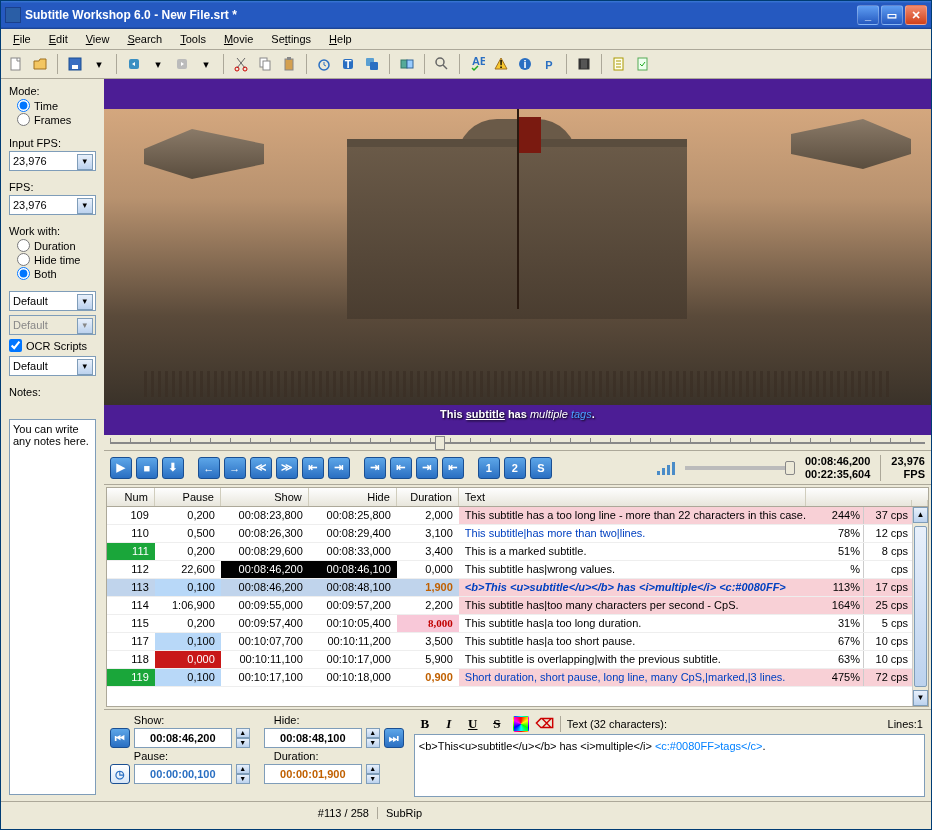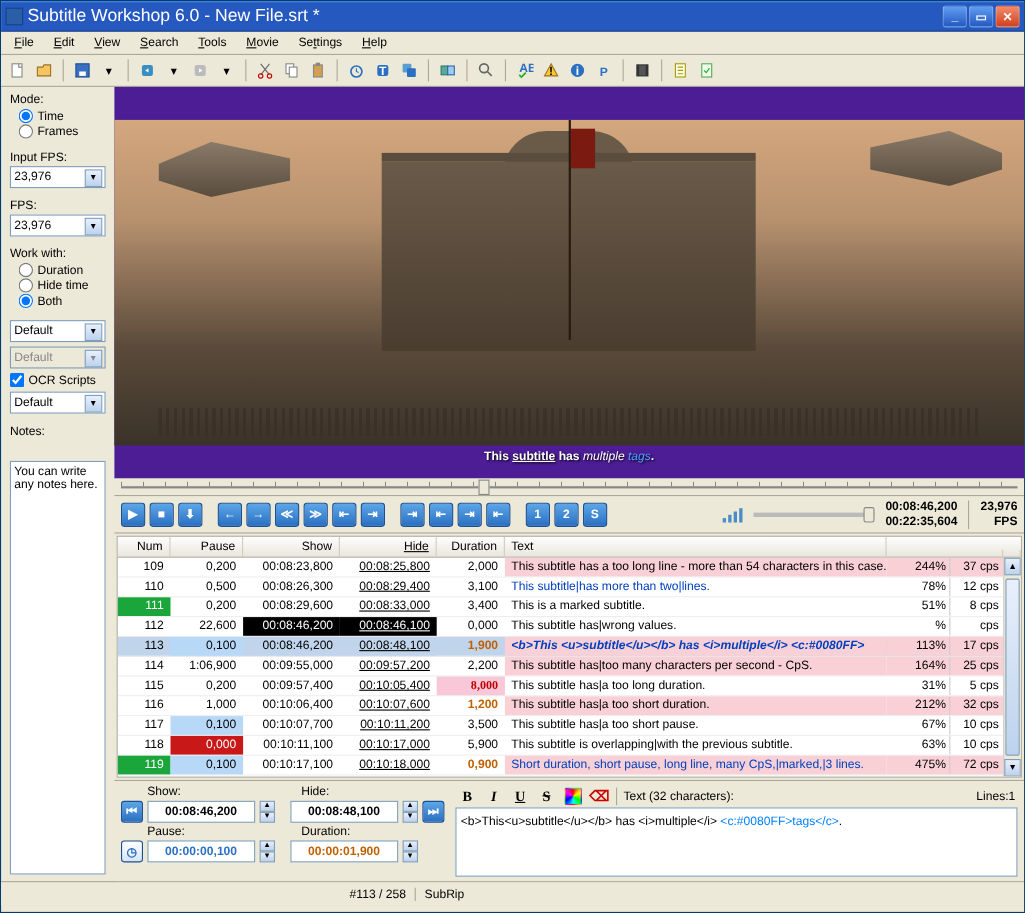--- a/index.html
+++ b/index.html
@@ -1,19 +1,19 @@
 <!DOCTYPE html>
 <html><head>
 <meta charset="utf-8">
 <style>
 * { box-sizing: border-box; margin: 0; padding: 0; font-family: "Tahoma", "Segoe UI", sans-serif; font-size: 11px; }
 body { background: #ece9d8; width: 932px; height: 830px; overflow: hidden; border: 1px solid #003c74; }
 .titlebar { background: linear-gradient(to bottom, #3a79d6 0%, #2559c0 8%, #2559c0 92%, #1a3f8b 100%); height: 28px; display: flex; align-items: center; padding: 0 4px; color: white; }
 .titlebar .icon { width: 16px; height: 16px; background: #2a5ea6; border: 1px solid #1a3f8b; margin-right: 4px; }
-.titlebar .title { flex: 1; font-weight: normal; font-size: 16px; }
+.titlebar .title { flex: 1; font-weight: bold; font-size: 12px; }
 .winbtn { width: 22px; height: 20px; margin-left: 2px; display: flex; align-items: center; justify-content: center; font-family: sans-serif; font-weight: bold; border-radius: 3px; border: 1px solid #fff4; }
 .winbtn.min,.winbtn.max { background: linear-gradient(#5f9ef2,#2559c0); color: white; }
 .winbtn.close { background: linear-gradient(#f28b6e,#d0411a); color: white; }
 .menubar { background: #ece9d8; padding: 2px 4px; display: flex; gap: 2px; border-bottom: 1px solid #aca899; }
 .menubar .item { padding: 2px 8px; }
 .menubar .item u { text-decoration: underline; }
 .toolbar { background: #ece9d8; padding: 3px 4px; display: flex; align-items: center; gap: 2px; border-bottom: 1px solid #aca899; }
 .tbbtn { width: 22px; height: 22px; display: flex; align-items: center; justify-content: center; border: 1px solid transparent; border-radius: 2px; }
 .tbsep { width: 1px; height: 20px; background: #aca899; margin: 0 4px; }
 .main { display: flex; height: calc(100% - 28px - 24px - 32px - 22px); }
@@ -53,21 +53,21 @@
 .volslider { width: 110px; height: 4px; background: #bbb; position: relative; margin: 0 6px; }
 .volslider .vthumb { position: absolute; right: 0; top: -5px; width: 10px; height: 14px; background: #ece9d8; border: 1px solid #888; border-radius: 2px; }
 .timedisp { text-align: right; font-weight: bold; line-height: 13px; }
 .grid { flex: 1; overflow: hidden; display: flex; flex-direction: column; background: white; border: 1px solid #aca899; margin: 2px; }
 .ghead, .grow { display: flex; align-items: flex-end; }
 .ghead { background: linear-gradient(#fefefe,#e8e6dc); border-bottom: 1px solid #aca899; }
 .ghead .gc { border-right: 1px solid #d0cdbd; padding: 3px 4px; font-weight: normal; text-align: center; }
 .gc.num { width: 48px; text-align: right; padding-right: 6px; }
 .gc.pause { width: 66px; text-align: right; padding-right: 6px; }
 .gc.show { width: 88px; text-align: right; padding-right: 6px; }
-.gc.hide { width: 88px; text-align: right; padding-right: 6px; text-decoration: underline; }
+.gc.hide { width: 88px; text-align: right; padding-right: 6px; }
 .gc.dur { width: 62px; text-align: right; padding-right: 6px; }
 .gc.txt { flex: 1; text-align: left; padding-left: 6px; }
 .gc.meta { width: 106px; text-align: right; padding-right: 4px; display:flex; }
 .gc.meta .pct { flex:1; text-align:right; padding-right:3px; border-right:1px solid #ccc;}
 .gc.meta .cps { width:44px; text-align:right; }
 .gc.sb { width: 16px; }
 .grow { border-bottom: 1px solid #eee; height: 18px; line-height: 17px; }
 .grow .gc { overflow: hidden; white-space: nowrap; }
 .grow.sel { background: #c0d4ec; }
 .grow.sel .gc.show,.grow.sel .gc.hide,.grow.sel .gc.pause { background:#c0d4ec; }
@@ -386,21 +386,21 @@
         <div class="gc sb"></div>
       </div>
       <div class="gbody">
         <div class="grows" id="grows">
             <div class="grow row-pink-bg">
               <div class="gc num">109</div>
               <div class="gc pause">0,200</div>
               <div class="gc show">00:08:23,800</div>
               <div class="gc hide">00:08:25,800</div>
               <div class="gc dur">2,000</div>
-              <div class="gc txt">This subtitle has a too long line - more than 54 characters in this case.</div>
+              <div class="gc txt">This subtitle has a too long line - more than 22 characters in this case.</div>
               <div class="gc meta">
                 <span class="pct">244%</span>
                 <span class="cps">37 cps</span>
               </div>
             </div>
             <div class="grow">
               <div class="gc num">110</div>
               <div class="gc pause">0,500</div>
               <div class="gc show">00:08:26,300</div>
               <div class="gc hide">00:08:29,400</div>
@@ -462,32 +462,20 @@
             <div class="grow">
               <div class="gc num">115</div>
               <div class="gc pause">0,200</div>
               <div class="gc show">00:09:57,400</div>
               <div class="gc hide">00:10:05,400</div>
               <div class="gc dur txt-red bg-pink">8,000</div>
               <div class="gc txt">This subtitle has|a too long duration.</div>
               <div class="gc meta">
                 <span class="pct">31%</span>
                 <span class="cps">5 cps</span>
-              </div>
-            </div>
-            <div class="grow row-pink-bg">
-              <div class="gc num">116</div>
-              <div class="gc pause">1,000</div>
-              <div class="gc show">00:10:06,400</div>
-              <div class="gc hide">00:10:07,600</div>
-              <div class="gc dur txt-orange">1,200</div>
-              <div class="gc txt">This subtitle has|a too short duration.</div>
-              <div class="gc meta">
-                <span class="pct">212%</span>
-                <span class="cps">32 cps</span>
               </div>
             </div>
             <div class="grow">
               <div class="gc num">117</div>
               <div class="gc pause bg-blue">0,100</div>
               <div class="gc show">00:10:07,700</div>
               <div class="gc hide">00:10:11,200</div>
               <div class="gc dur">3,500</div>
               <div class="gc txt">This subtitle has|a too short pause.</div>
               <div class="gc meta">

